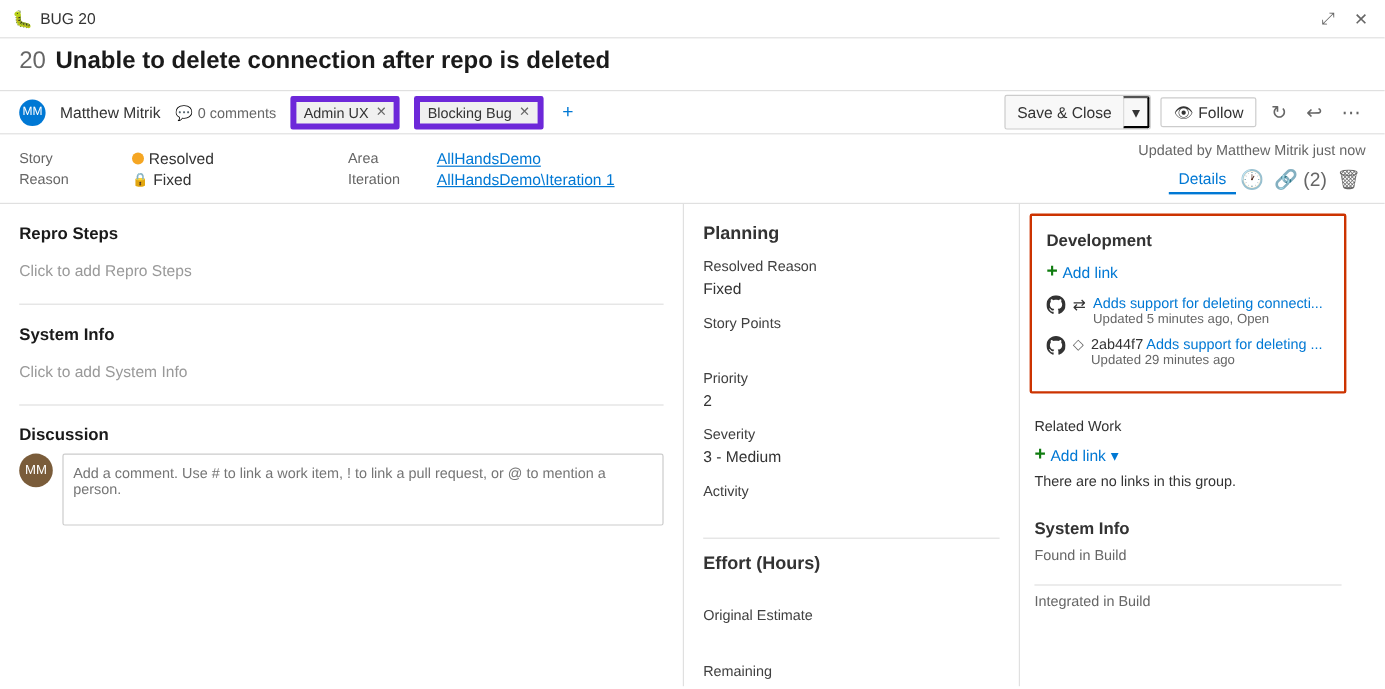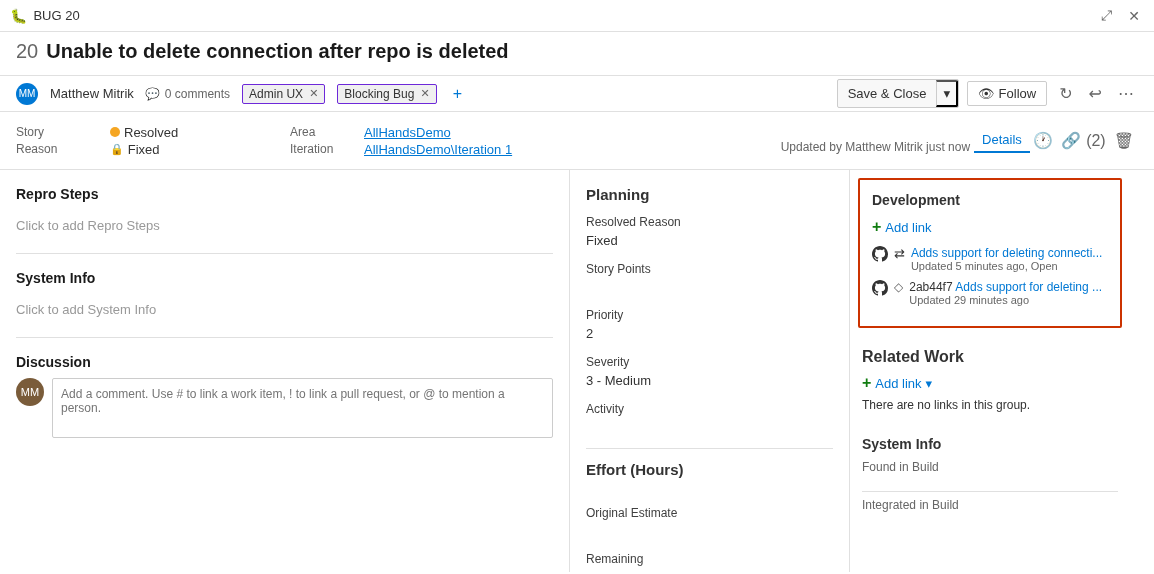--- a/index.html
+++ b/index.html
@@ -28,21 +28,21 @@
     
     .toolbar-row {
       display: flex; align-items: center; gap: 12px;
       padding: 4px 16px 4px 16px;
       border-bottom: 1px solid #e0e0e0;
       height: 36px;
     }
     .avatar { width: 22px; height: 22px; border-radius: 50%; background: #0078d4; display: flex; align-items: center; justify-content: center; color: #fff; font-size: 10px; }
     .avatar-name { font-size: 13px; color: #333; }
     .comment-btn { display: flex; align-items: center; gap: 4px; color: #666; font-size: 12px; cursor: pointer; }
-    .tag { display: flex; align-items: center; gap: 4px; background: #f0f0f0; border: 1px solid #6d28d9; border-radius: 2px; padding: 2px 6px; font-size: 12px; color: #333; }
+    .tag { display: flex; align-items: center; gap: 4px; background: #f0f0f0; border: 5px solid #6d28d9; border-radius: 2px; padding: 2px 6px; font-size: 12px; color: #333; }
     .tag-x { cursor: pointer; color: #666; font-size: 11px; margin-left: 2px; }
     .add-tag-btn { background: none; border: none; cursor: pointer; color: #0078d4; font-size: 16px; padding: 0 4px; }
     .toolbar-right { margin-left: auto; display: flex; align-items: center; gap: 8px; }
     .save-close-btn { display: flex; align-items: center; gap: 0; background: #f8f8f8; border: 1px solid #ccc; border-radius: 2px; cursor: pointer; }
     .save-close-main { padding: 4px 10px; font-size: 13px; color: #333; border: none; background: none; cursor: pointer; }
     .save-close-arrow { padding: 4px 6px; border-left: 1px solid #ccc; background: none; border-radius: 0 2px 2px 0; cursor: pointer; color: #333; }
     .follow-btn { display: flex; align-items: center; gap: 4px; background: none; border: 1px solid #ccc; border-radius: 2px; padding: 4px 10px; font-size: 13px; cursor: pointer; color: #333; }
     .icon-btn { background: none; border: none; cursor: pointer; color: #666; font-size: 16px; padding: 4px; }
     .meta-label { font-size: 12px; color: #666; }
     .meta-value { display: flex; align-items: center; gap: 4px; font-size: 13px; color: #333; }
@@ -79,21 +79,21 @@
     
     .right-col { overflow-y: auto; }
     .dev-section { border: 2px solid #cc3300; margin: 8px; padding: 12px; border-radius: 2px; }
     .dev-title { font-size: 14px; font-weight: 600; margin-bottom: 10px; }
     .add-link-btn { display: flex; align-items: center; gap: 4px; color: #0078d4; cursor: pointer; font-size: 13px; background: none; border: none; padding: 0; margin-bottom: 10px; }
     .add-link-plus { color: #107c10; font-size: 16px; font-weight: bold; }
     .dev-item { display: flex; align-items: flex-start; gap: 6px; margin-bottom: 8px; font-size: 12px; }
     .dev-item-text { color: #0078d4; cursor: pointer; }
     .dev-item-sub { color: #666; font-size: 11px; }
     .related-section { padding: 12px; }
-    .related-title { font-size: 16px; font-weight: 700; margin-bottom: 8px; }
+    .related-title { font-size: 12px; font-weight: 400; margin-bottom: 8px; }
     .related-add-btn { display: flex; align-items: center; gap: 4px; color: #0078d4; cursor: pointer; font-size: 13px; margin-bottom: 6px; background: none; border: none; padding: 0; }
     .no-links-text { font-size: 12px; color: #333; }
     .sys-info-section { padding: 12px; }
     .sys-info-title { font-size: 14px; font-weight: 600; margin-bottom: 8px; }
     .sys-info-field { margin-bottom: 6px; }
     .sys-info-label { font-size: 12px; color: #666; margin-bottom: 2px; }
     .sys-info-value { font-size: 12px; color: #333; }
 
     
     ::-webkit-scrollbar { width: 6px; }
@@ -170,21 +170,21 @@
       <span class="lock-icon">🔒</span>
       <span>Fixed</span>
     </div>
   </div>
   <div style="display: grid; grid-template-columns: 70px 200px; grid-template-rows: auto auto; gap: 2px 4px;">
     <span class="meta-label">Area</span>
     <span class="meta-link">AllHandsDemo</span>
     <span class="meta-label">Iteration</span>
     <span class="meta-link">AllHandsDemo\Iteration 1</span>
   </div>
-  <div style="margin-left: auto; display: flex; flex-direction: row; align-items: flex-end; gap: 4px;">
+  <div style="margin-left: auto; display: flex; flex-direction: column; align-items: flex-end; gap: 4px;">
     <span style="font-size: 12px; color: #666;">Updated by Matthew Mitrik just now</span>
     <div style="display: flex; align-items: center; gap: 0;">
       <button class="tab-btn active">Details</button>
       <button class="icon-btn">🕐</button>
       <button class="icon-btn">
         <span>🔗</span>
         <span>(2)</span>
       </button>
       <button class="icon-btn">🗑</button>
     </div>

